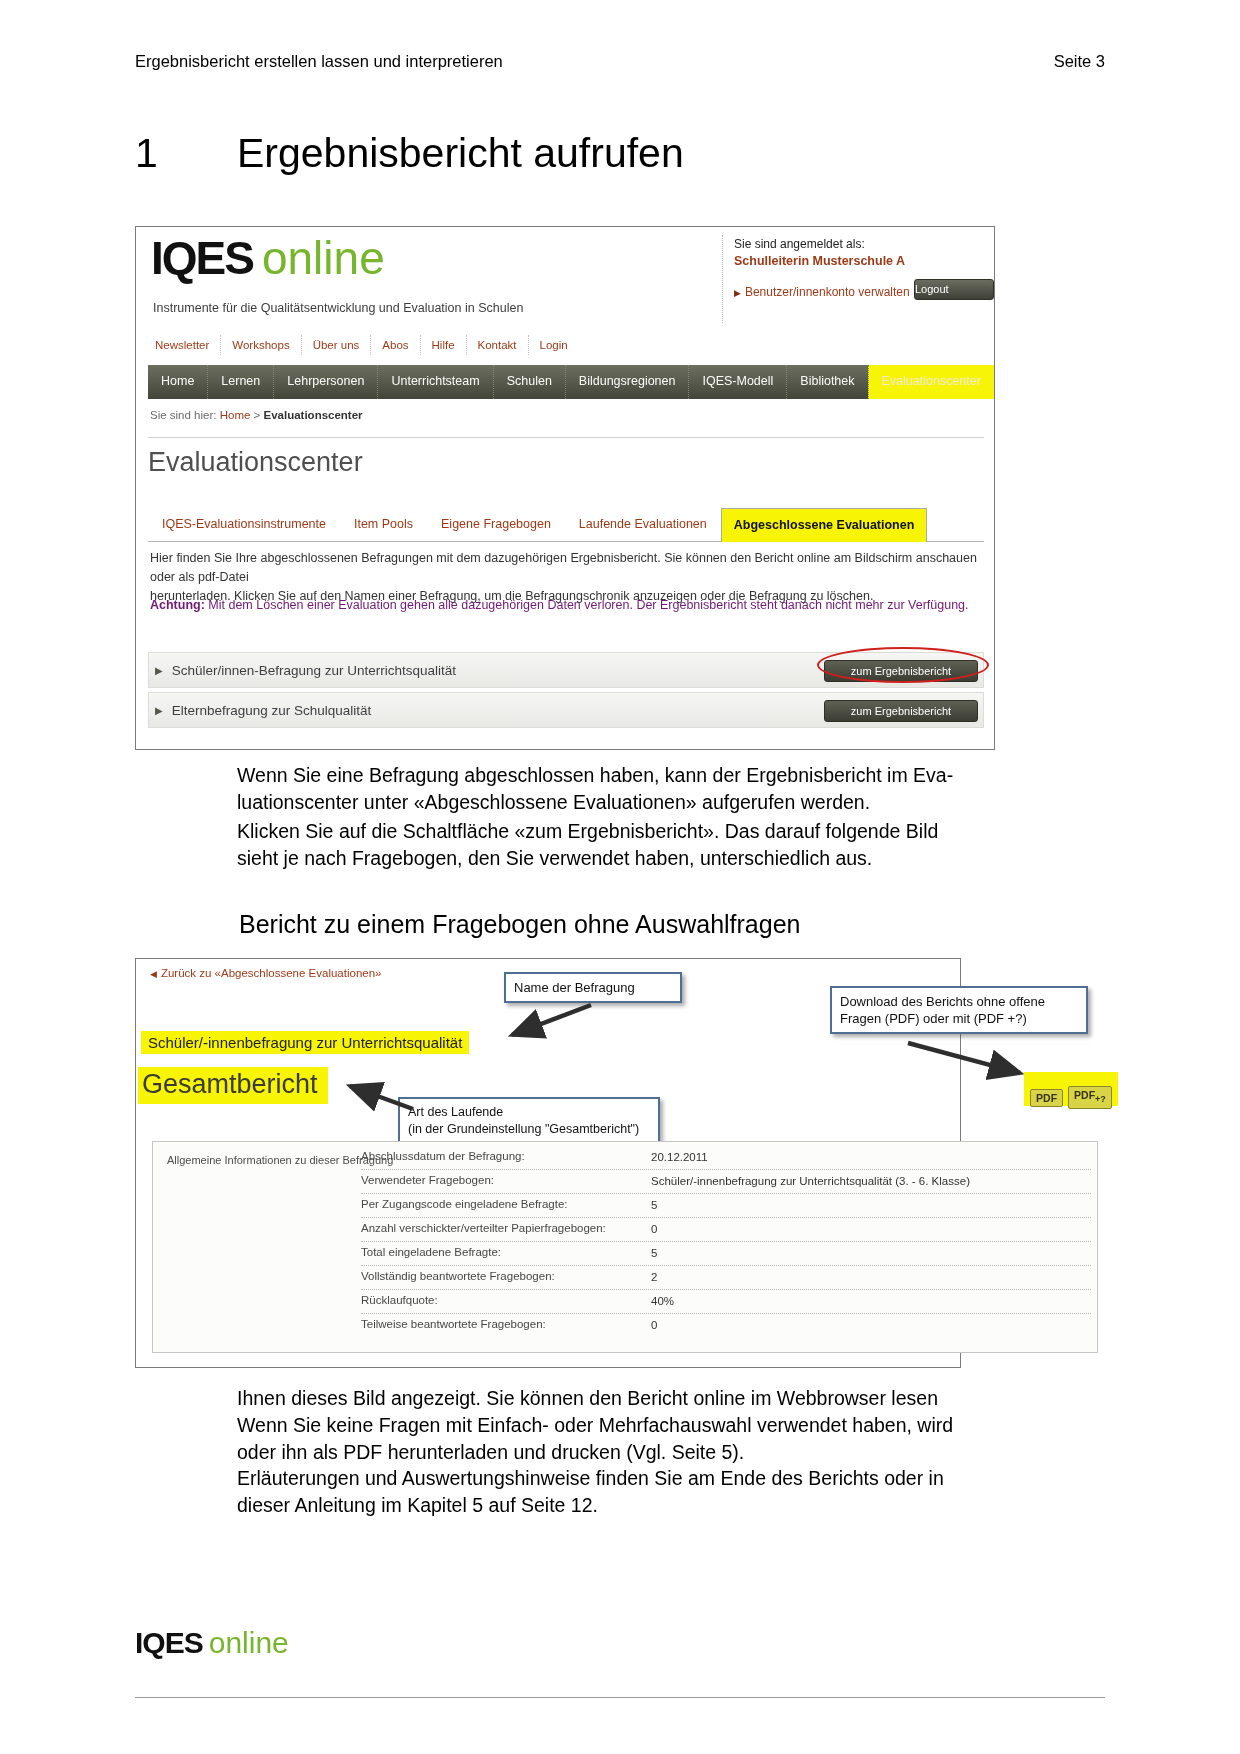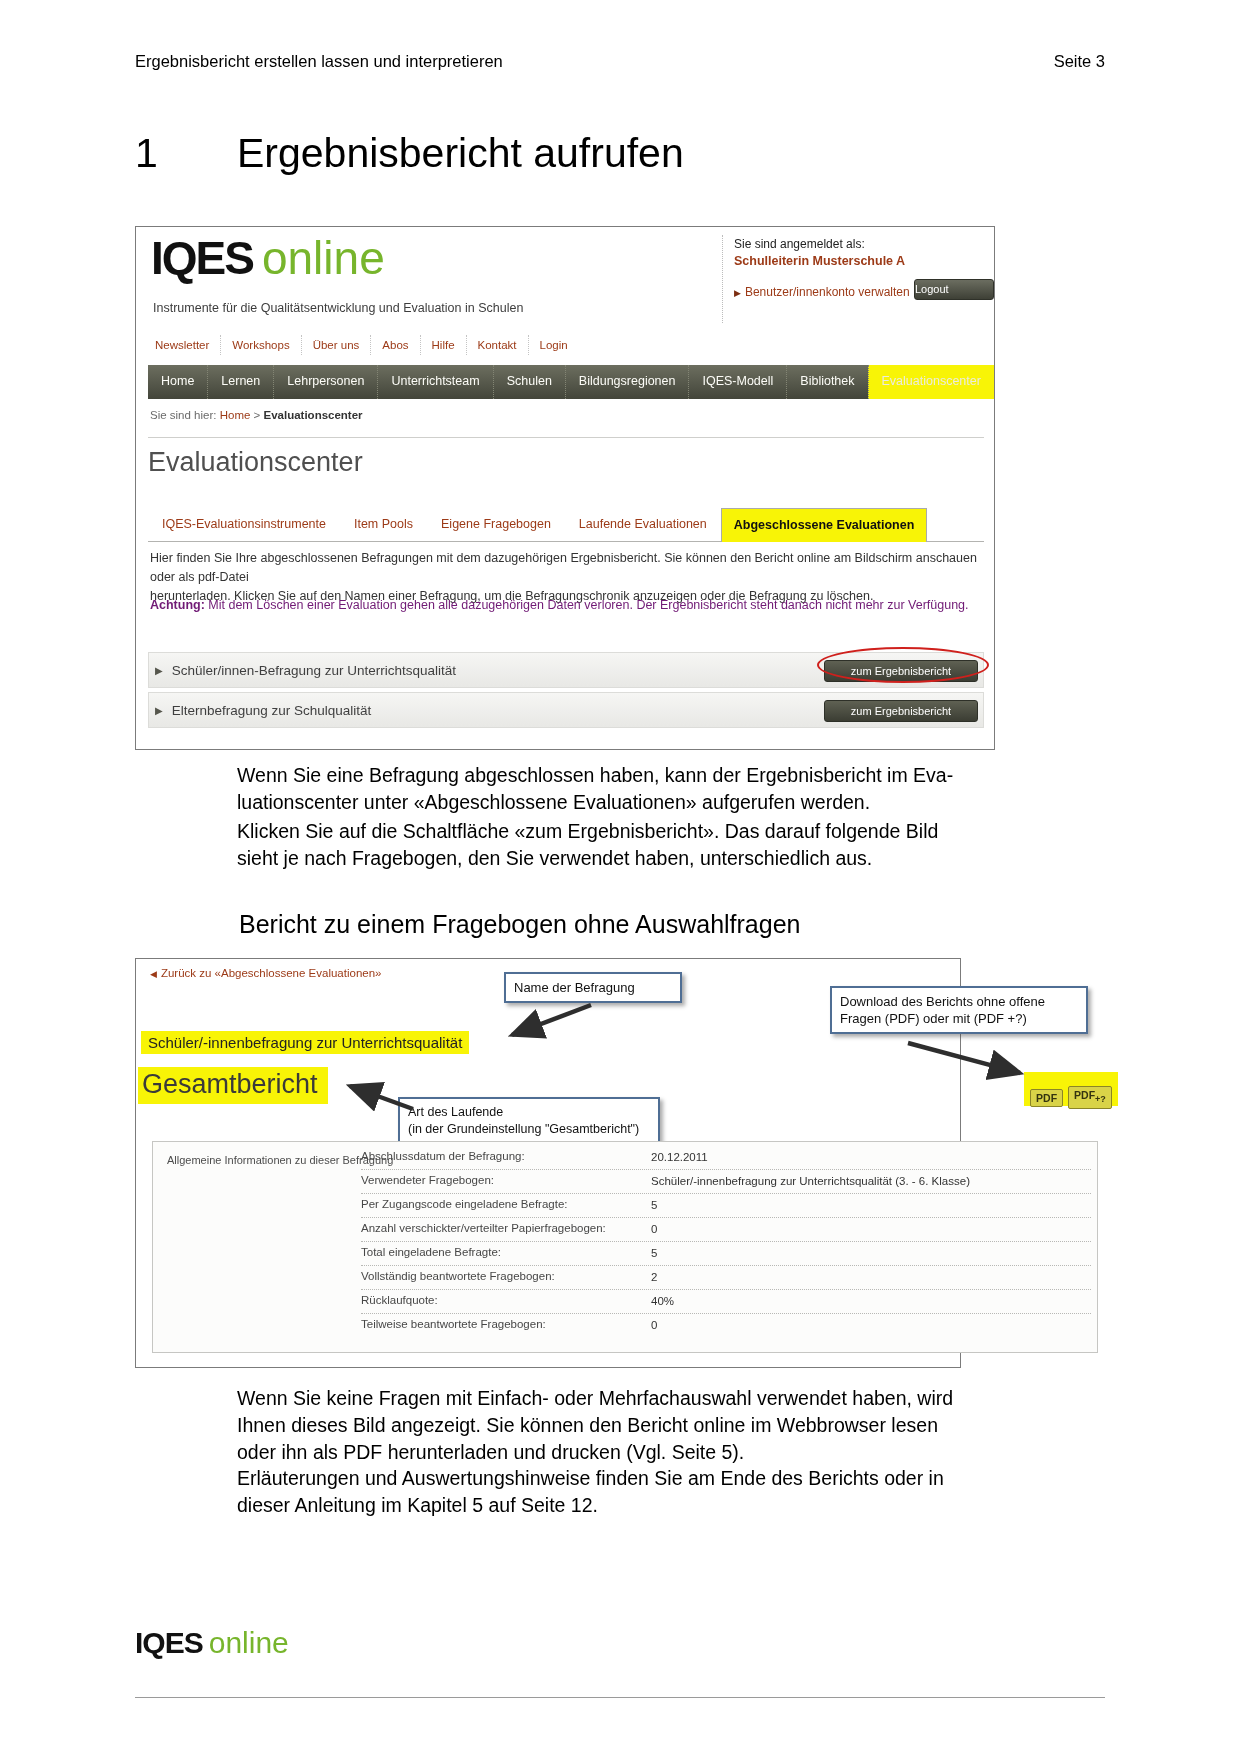--- a/index.html
+++ b/index.html
@@ -246,22 +246,22 @@
         </div>
         <div class="trow">
           <span class="tlabel">Teilweise beantwortete Fragebogen:</span>
           <span class="tvalue">0</span>
         </div>
       </div>
     </div>
   </div>
 
   <div class="body-par b3">
+    <div>Ihnen dieses Bild angezeigt. Sie können den Bericht online im Webbrowser lesen</div>
     <div>Wenn Sie keine Fragen mit Einfach- oder Mehrfachauswahl verwendet haben, wird</div>
-    <div>Ihnen dieses Bild angezeigt. Sie können den Bericht online im Webbrowser lesen</div>
     <div>oder ihn als PDF herunterladen und drucken (Vgl. Seite 5).</div>
   </div>
   <div class="body-par b4">
     <div>Erläuterungen und Auswertungshinweise finden Sie am Ende des Berichts oder in</div>
     <div>dieser Anleitung im Kapitel 5 auf Seite 12.</div>
   </div>
 
   <div class="footer-logo">
     <span class="iq">IQES</span><span class="on">online</span>
   </div>

